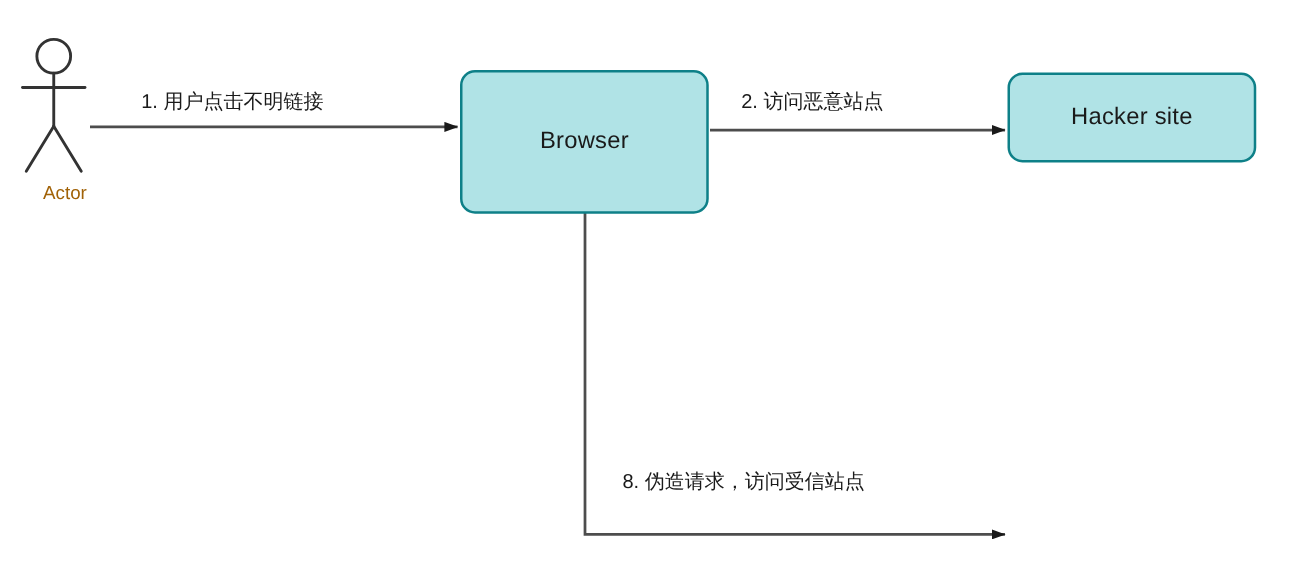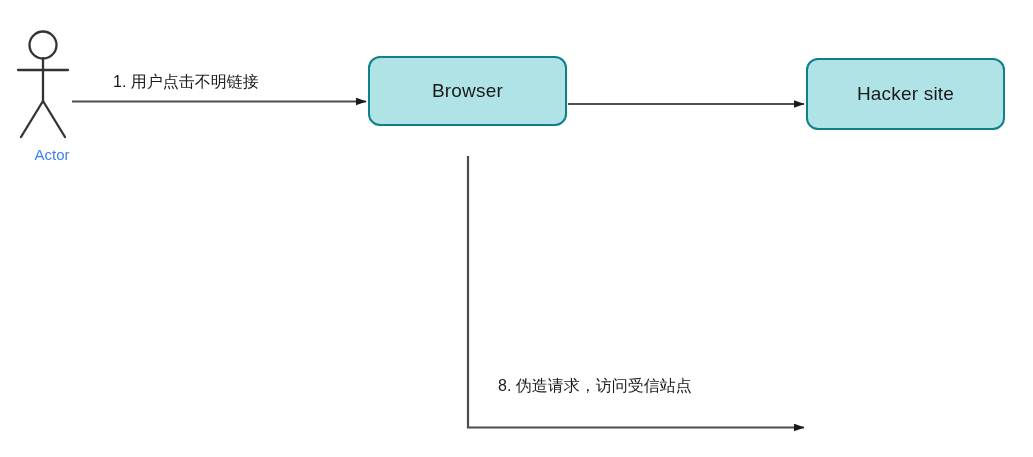--- a/index.html
+++ b/index.html
@@ -55,21 +55,21 @@
     padding: 0 3px;
   }
   #actor-caption {
     position: absolute;
     left: 0px;
     top: 146px;
     width: 104px;
     text-align: center;
     font-family: "Liberation Sans", "DejaVu Sans", sans-serif;
     font-size: 15px;
-    color: #3b82f6;
+    color: #a16207;
     white-space: nowrap;
   }
 </style>
 </head>
 <body>
 
 <div id="diagram-canvas">
 
   <svg id="diagram-svg" viewBox="0 0 1033 457" xmlns="http://www.w3.org/2000/svg">
     <defs>
@@ -88,29 +88,30 @@
       <circle cx="43" cy="45" r="13.5"></circle>
       <line x1="43" y1="58.5" x2="43" y2="101"></line>
       <line x1="18" y1="70" x2="68" y2="70"></line>
       <line x1="43" y1="101" x2="21" y2="137"></line>
       <line x1="43" y1="101" x2="65" y2="137"></line>
     </g>
   </svg>
 
   <div id="actor-caption">Actor</div>
 
-  <div class="node-box" style="left:368px; top:56px; width:199px; height:70px;
+  <div class="node-box" style="left:368px; top:56px; width:199px; height:115px;
               background:#b0e3e6; border:2px solid #0e8088;">
     <span class="node-label">Browser</span>
   </div>
 
   <div class="node-box" style="left:806px; top:58px; width:199px; height:72px;
               background:#b0e3e6; border:2px solid #0e8088;">
     <span class="node-label">Hacker site</span>
   </div>
 
 
   <div class="edge-label" style="left:110px; top:73px;">1. 用户点击不明链接</div>
 
+  <div class="edge-label" style="left:590px; top:73px;">2. 访问恶意站点</div>
 
   <div class="edge-label" style="left:495px; top:377px;">8. 伪造请求，访问受信站点</div>
 
 </div>
 
 </body></html>

